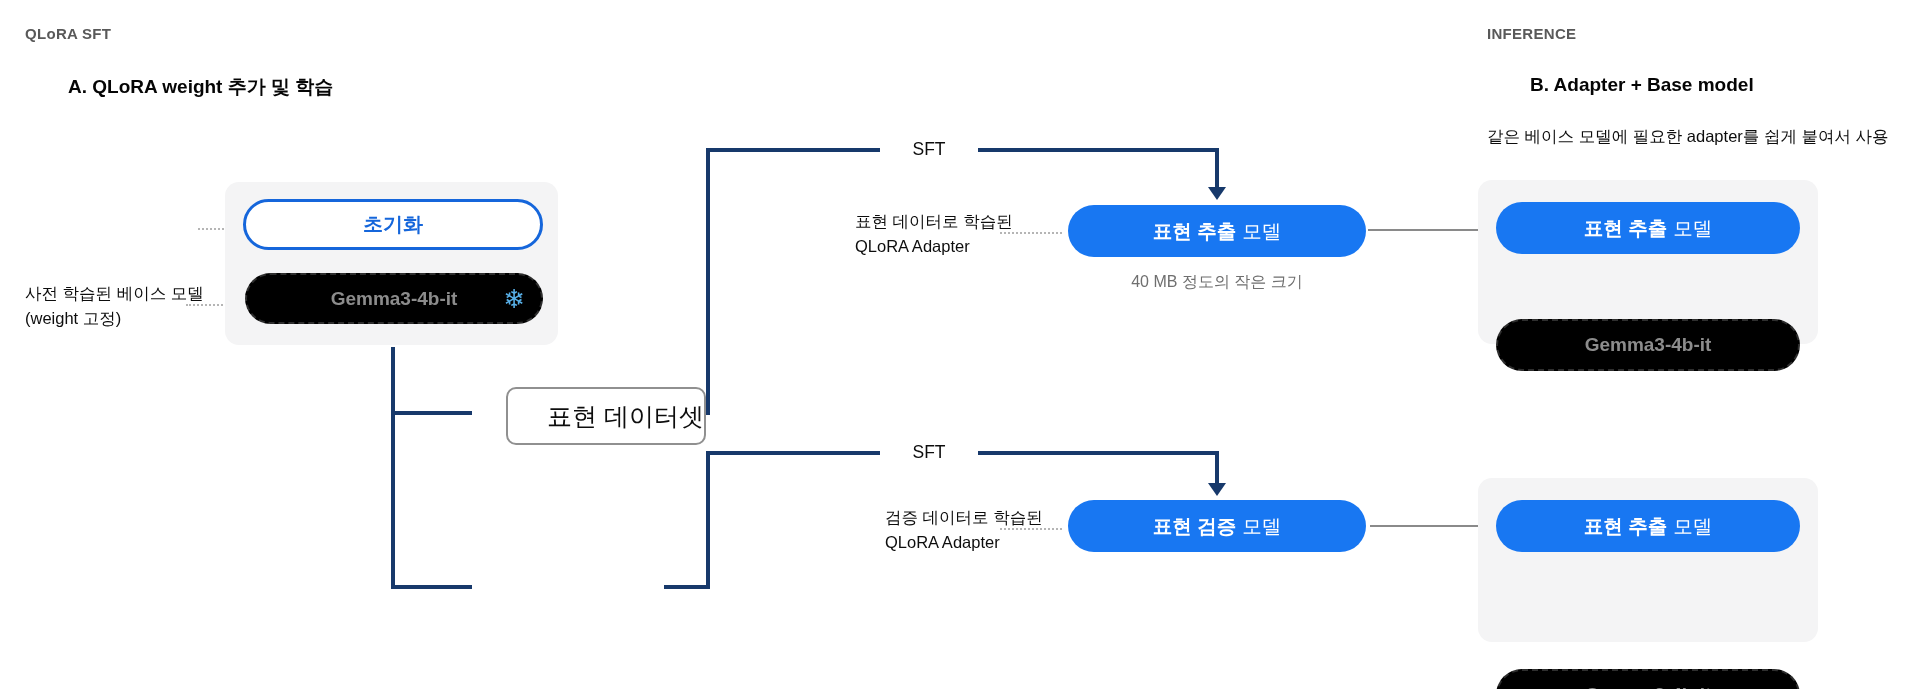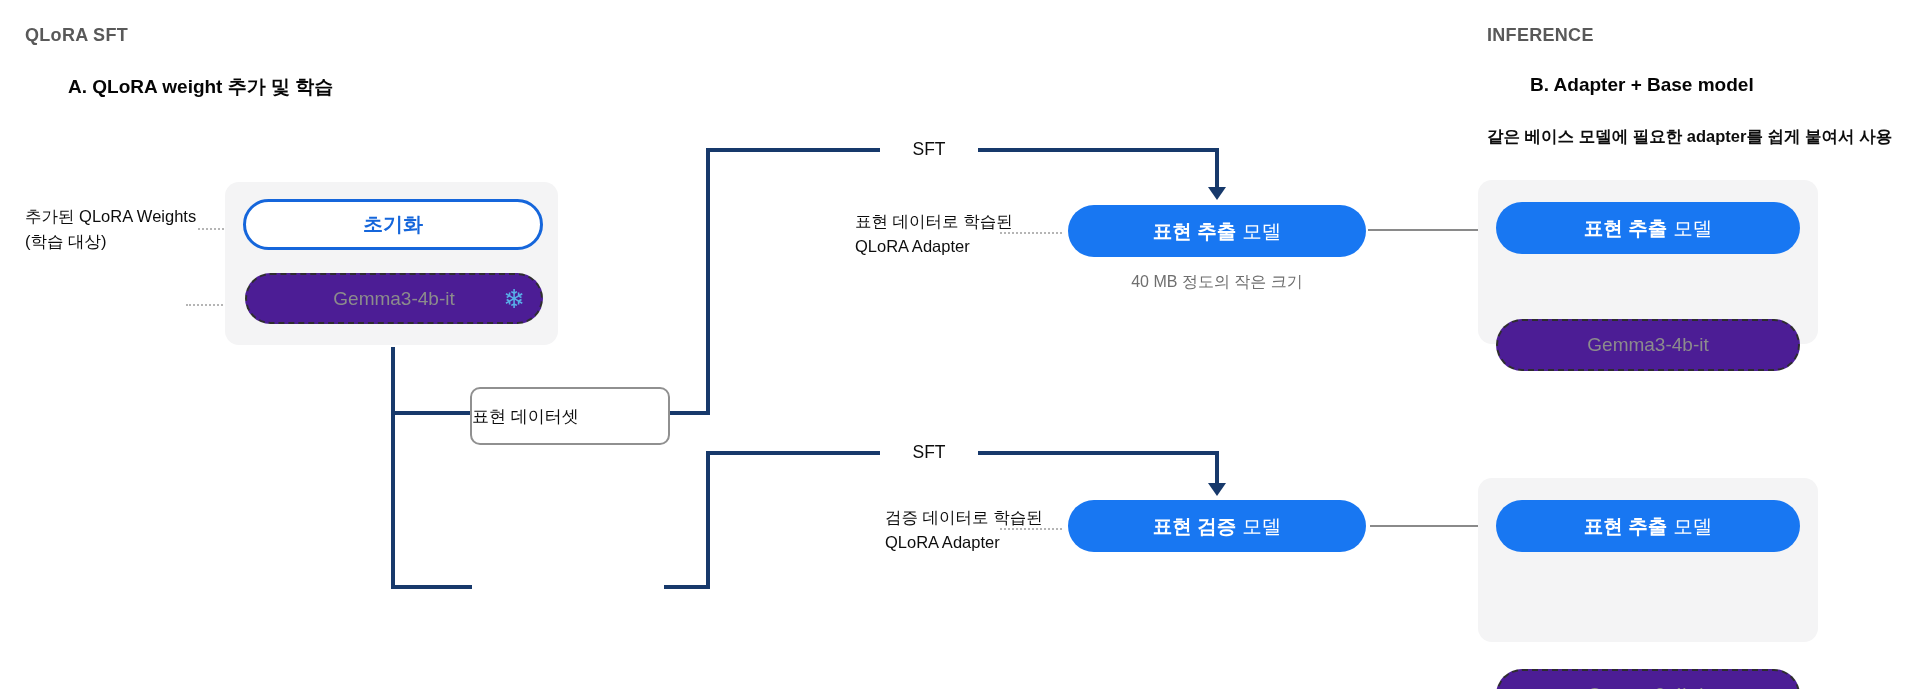--- a/index.html
+++ b/index.html
@@ -1,58 +1,58 @@
 <!DOCTYPE html>
 <html><head>
 <meta charset="utf-8">
 <style>
   html,body{margin:0;padding:0;background:#fff;}
   .canvas{
     position:relative;width:1920px;height:689px;background:#ffffff;overflow:hidden;
     font-family:"Liberation Sans","DejaVu Sans",sans-serif;color:#0d0d0d;
   }
   .abs{position:absolute;}
-  .eyebrow{font-size:18px;font-weight:700;color:#595959;letter-spacing:.3px;text-align:right;}
+  .eyebrow{font-size:15px;font-weight:700;color:#595959;letter-spacing:.3px;text-align:right;}
   .sec-title{font-size:19px;font-weight:700;color:#050505;margin-left:43px;}
-  .sec-sub{font-size:16.5px;font-weight:700;color:#0d0d0d;}
+  .sec-sub{font-size:16.5px;font-weight:400;color:#0d0d0d;}
   .note{font-size:16.5px;line-height:1.5;color:#0d0d0d;}
   .dotted{border-top:2px dotted #b5b5b5;height:0;}
   .panel{background:#f4f4f5;border-radius:14px;}
   .pill{display:flex;align-items:center;justify-content:center;border-radius:27px;box-sizing:border-box;}
   .pill-outline{background:#fff;border:3px solid #1566DB;color:#1566DB;font-weight:700;font-size:20px;}
-  .pill-dashed{background:#4c1d95;border:2px dashed #2e2e2e;color:#8c8c8c;font-size:19px;position:relative;}
+  .pill-dashed{background:#000000;border:2px dashed #2e2e2e;color:#8c8c8c;font-size:19px;position:relative;font-weight:bold;}
   .pill-blue{background:#1877F2;color:#fff;font-size:19.5px;}
   .pill-blue .w-strong{font-weight:700;}
   .pill-blue .w-rest{font-weight:400;margin-left:6px;}
   .navy{background:#17396B;}
-  .ds-box{background:#fff;border:2px solid #909090;border-radius:10px;display:flex;align-items:center;justify-content:flex-start;
-          font-size:17px;color:#0d0d0d;z-index:3;}
+  .ds-box{background:#fff;border:2px solid #909090;border-radius:10px;display:flex;align-items:center;justify-content:flex-end;
+          font-size:25px;color:#0d0d0d;z-index:3;margin-left:36px;}
   .sft-label{background:#fff;text-align:center;font-size:17.5px;color:#0d0d0d;z-index:3;padding:0 4px;}
   .arrow-down{width:0;height:0;border-left:9px solid transparent;border-right:9px solid transparent;border-top:13px solid #17396B;}
   .gray-line{background:#8a8a8a;height:2px;}
   .arrow-right{width:0;height:0;border-top:7px solid transparent;border-bottom:7px solid transparent;border-left:12px solid #8a8a8a;}
   .caption{font-size:16px;color:#6f6f6f;text-align:center;}
   .snow{position:absolute;right:16px;top:50%;transform:translateY(-50%);font-size:26px;color:#58B0E8;line-height:1;}
   .z2{z-index:2;}
 </style>
 </head>
 <body>
 
 <div class="canvas">
 
   <div class="abs eyebrow" style="left:25px;top:25px;">QLoRA SFT</div>
   <div class="abs sec-title" style="left:25px;top:74px;">A. QLoRA weight 추가 및 학습</div>
 
   <div class="abs eyebrow" style="left:1487px;top:25px;">INFERENCE</div>
   <div class="abs sec-title" style="left:1487px;top:74px;">B. Adapter + Base model</div>
   <div class="abs sec-sub" style="left:1487px;top:126px;">같은 베이스 모델에 필요한 adapter를 쉽게 붙여서 사용</div>
 
-  <div class="abs note" style="left:25px;top:204px;">
-    <div>추가된 QLoRA Weights</div>
-    <div>(학습 대상)</div>
+  <div class="abs note" style="left:25px;top:281px;">
+    <div>사전 학습된 베이스 모델</div>
+    <div>(weight 고정)</div>
   </div>
 
   <div class="abs dotted" style="left:198px;top:228px;width:46px;"></div>
   <div class="abs dotted" style="left:186px;top:304px;width:56px;"></div>
 
   <div class="abs panel" style="left:225px;top:182px;width:333px;height:163px;"></div>
   <div class="abs pill pill-outline" style="left:243px;top:199px;width:300px;height:51px;">
     <span>초기화</span>
   </div>
   <div class="abs pill pill-dashed" style="left:245px;top:273px;width:298px;height:51px;">

